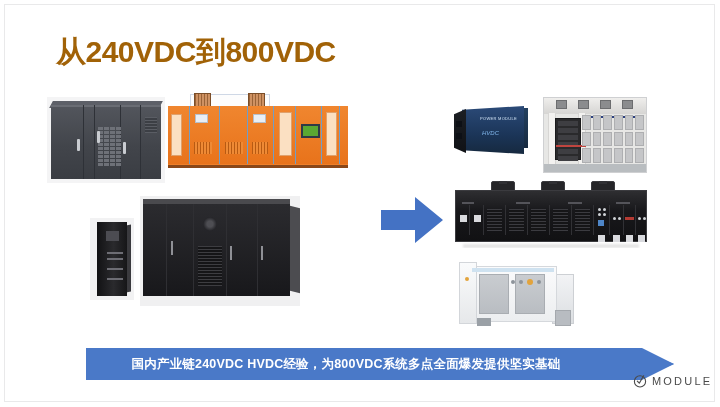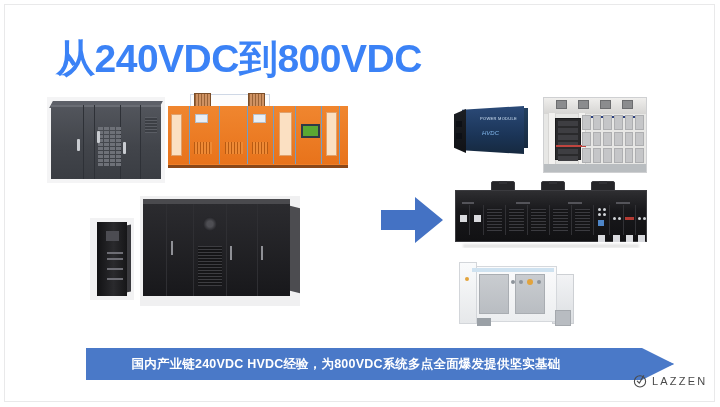--- a/index.html
+++ b/index.html
@@ -25,24 +25,24 @@
     border: 1px solid #e9e9ea;
     box-sizing: border-box;
     pointer-events: none;
   }
 
   
   #page-title {
     position: absolute;
     left: 56px;
     top: 32px;
-    font-size: 39px;
+    font-size: 30px;
     font-weight: bold;
     letter-spacing: -0.5px;
-    color: #3b82f6;
+    color: #a16207;
     white-space: nowrap;
   }
 
   
   .photo {
     position: absolute;
     overflow: hidden;
   }
 
   
@@ -685,16 +685,16 @@
       <polygon points="548,0 588,16 548,32" fill="#4a79c8"></polygon>
     </svg>
     <div id="banner-text">国内产业链240VDC HVDC经验，为800VDC系统多点全面爆发提供坚实基础</div>
   </div>
 
   <div id="brand-logo">
     <svg width="14" height="14" viewBox="0 0 14 14">
       <circle cx="7" cy="7.4" r="5.6" fill="none" stroke="#4a4a4a" stroke-width="1.1"></circle>
       <path d="M4.3 7.2 L6.3 9.2 L10.6 1.8" fill="none" stroke="#4a4a4a" stroke-width="1.2" stroke-linecap="round" stroke-linejoin="round"></path>
     </svg>
-    <span id="brand-logo-text">LAZZEN</span>
+    <span id="brand-logo-text">MODULE</span>
   </div>
 
 </div>
 
 </body></html>

